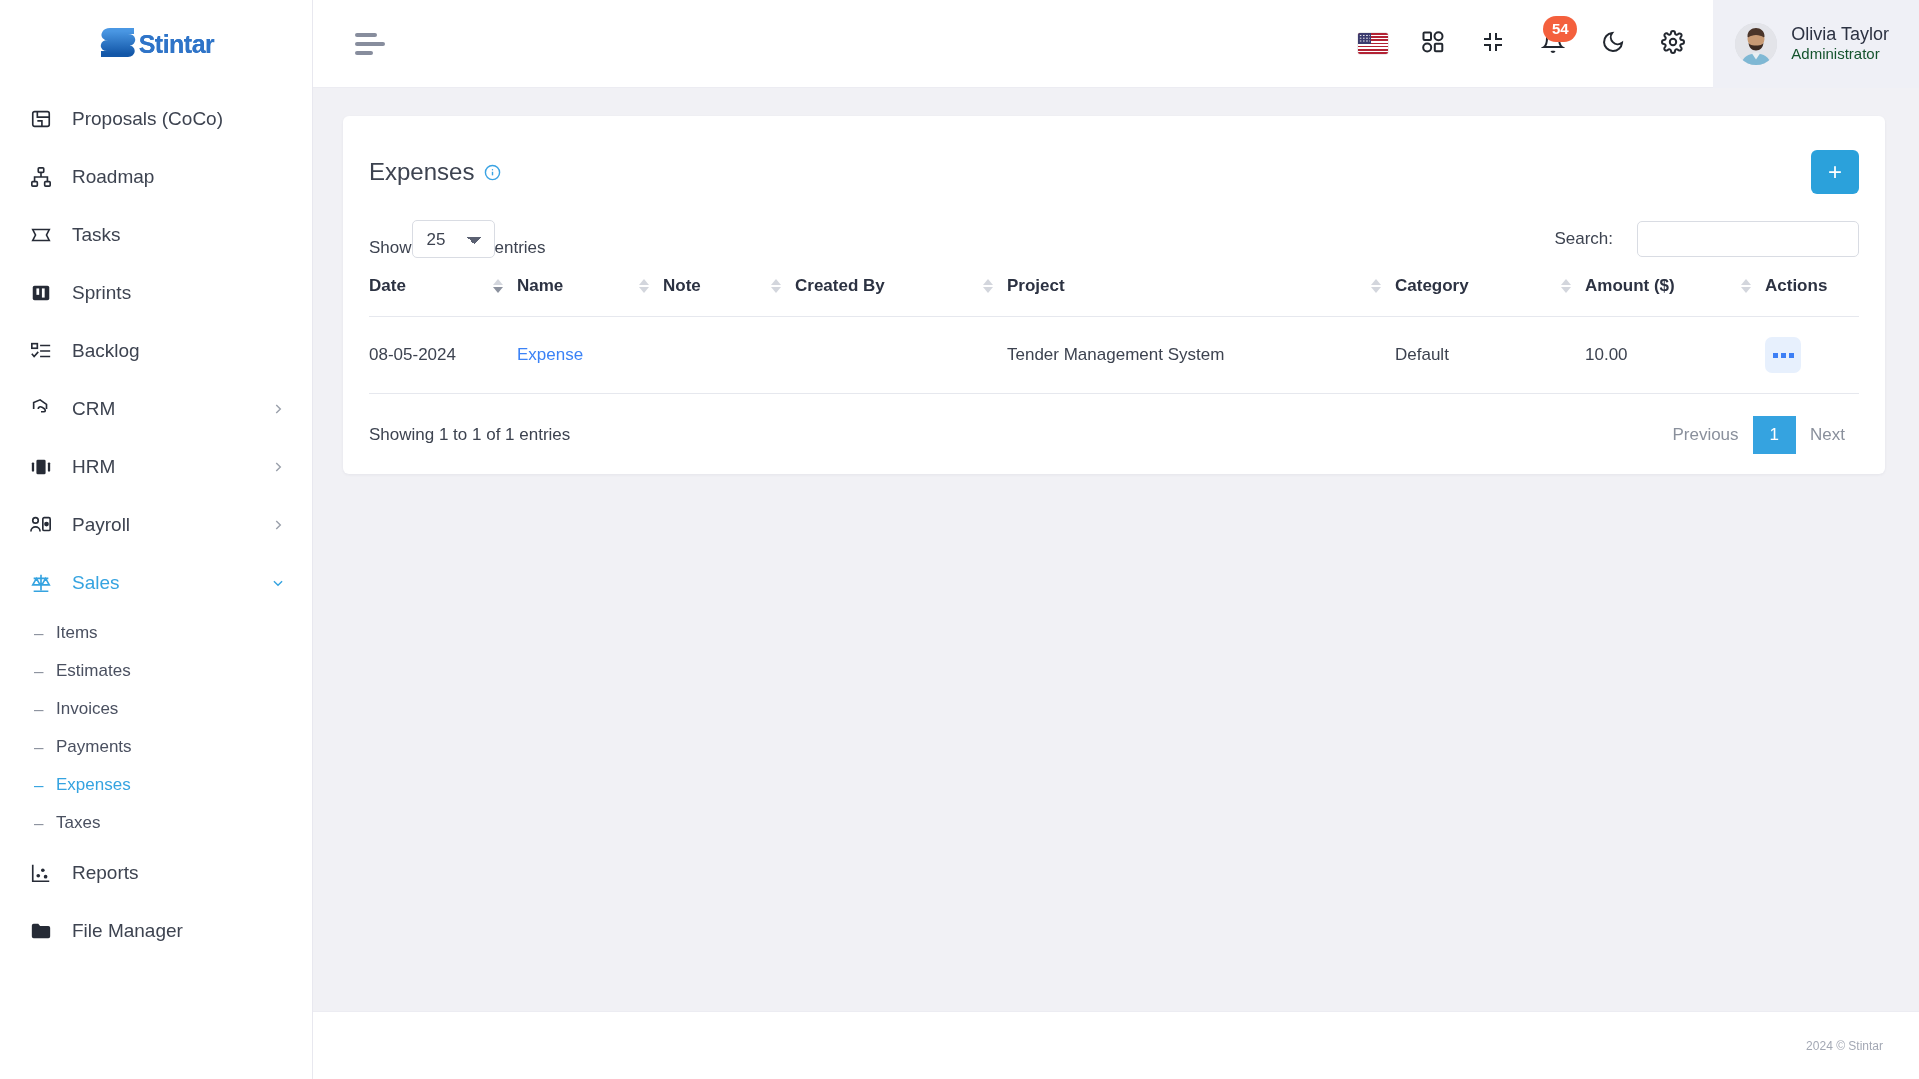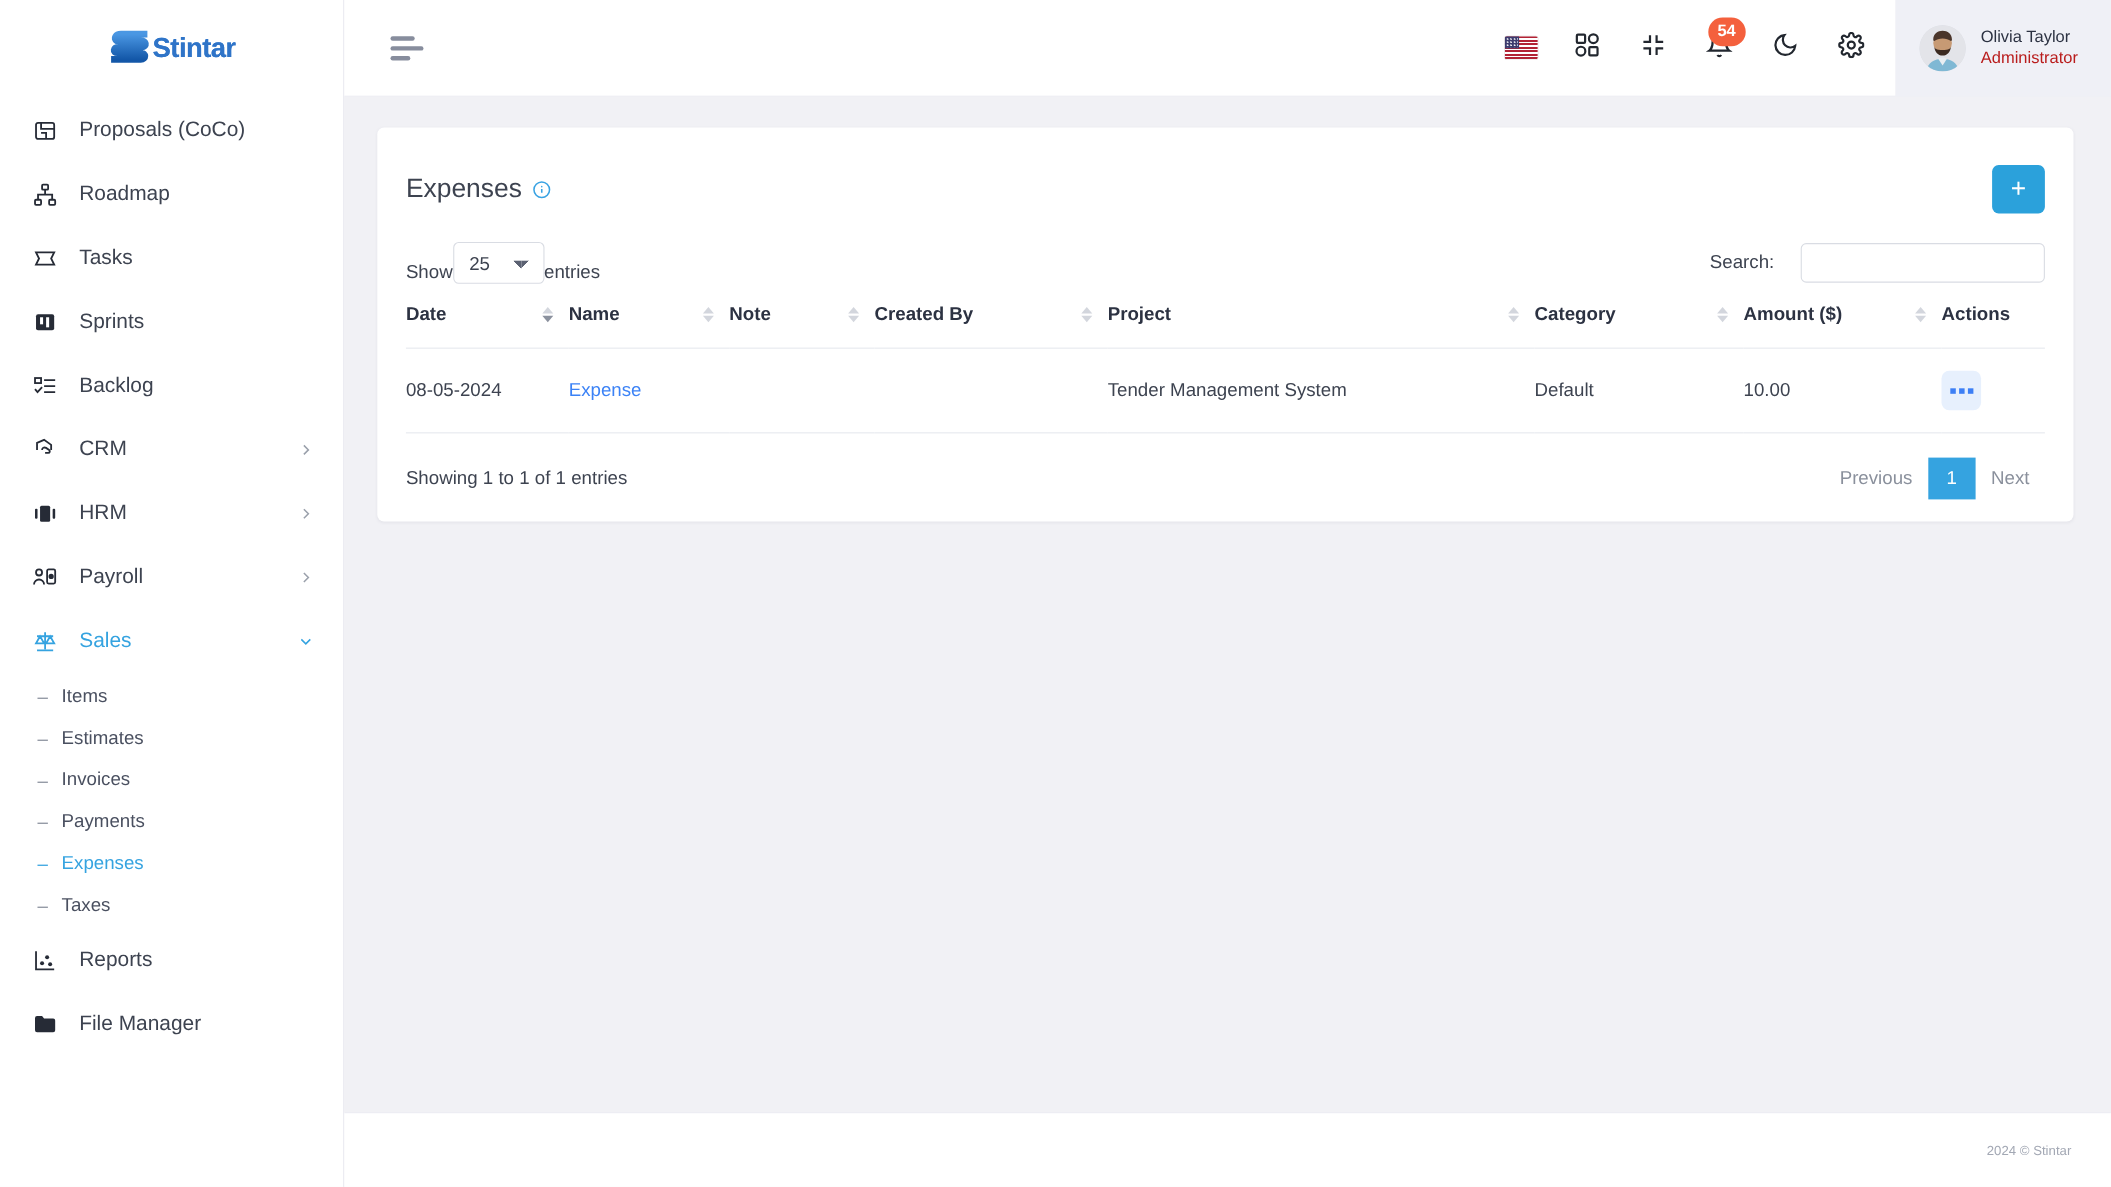--- a/index.html
+++ b/index.html
@@ -172,22 +172,22 @@
     background: #d9dbe2;
     position: relative;
   }
   .avatar-sm {
     width: 31px; height: 31px; border-radius: 50%;
     overflow: hidden; flex: none;
     background: #dcdee4; position: relative;
   }
   .face { position: absolute; inset: 0; }
   .profile-text { display: flex; flex-direction: column; line-height: 1.25; }
-  .profile-name { font-size: 15px; color: #2c3242; font-weight: 400; }
-  .profile-role { font-size: 15px; color: #b91c1c; }
+  .profile-name { font-size: 18px; color: #2c3242; font-weight: 400; }
+  .profile-role { font-size: 15px; color: #14532d; }
 
   
   .content {
     flex: 1;
     padding: 28px 34px 0 30px;
     overflow: hidden;
   }
   .card {
     background: #fff;
     border-radius: 6px;

